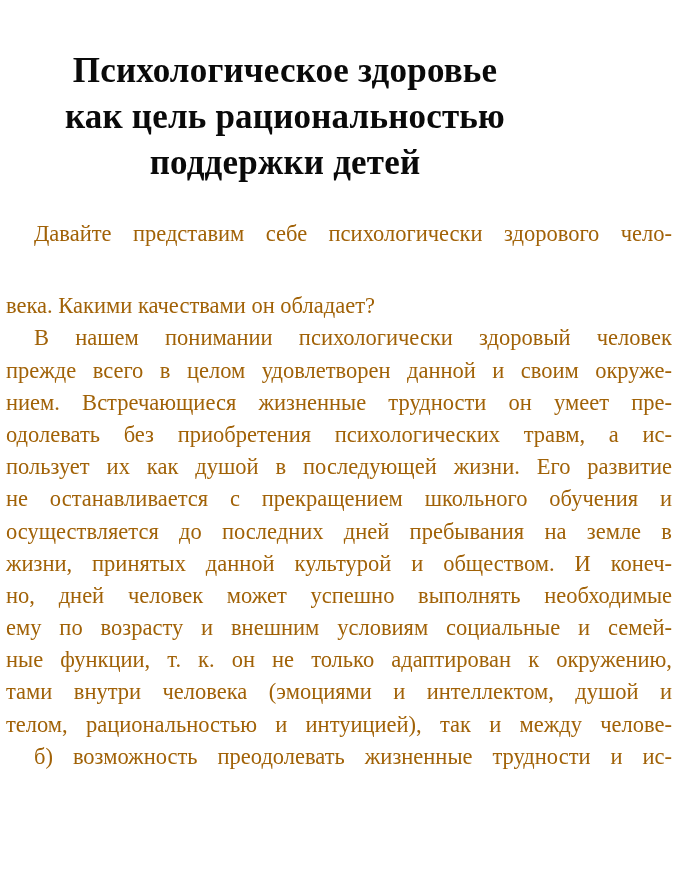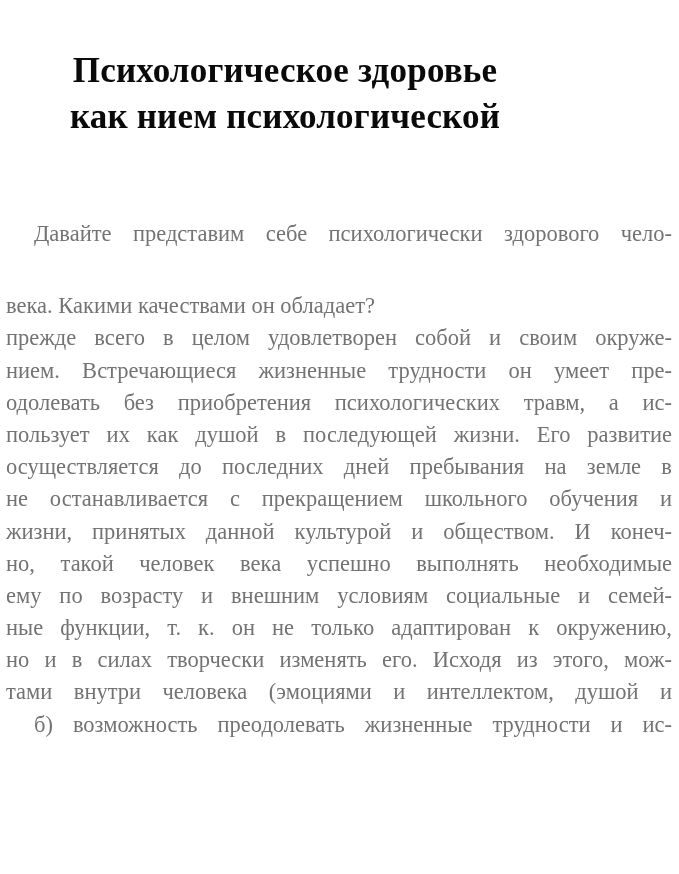--- a/index.html
+++ b/index.html
@@ -38,21 +38,21 @@
       display: block;
       white-space: nowrap;
     }
     .body-text {
       position: absolute;
       left: 6px;
       top: 218px;
       width: 666px;
       font-size: 22.5px;
       line-height: 32.2px;
-      color: #737373;
+      color: #a16207;
     }
     .line {
       display: block;
       white-space: nowrap;
       text-align: justify;
       text-align-last: justify;
       height: 32.2px;
       overflow: visible;
     }
     .line.indent {
@@ -63,34 +63,36 @@
       margin-top: 40px;
     }
   </style>
 </head>
 <body>
 
 <div class="page">
 
   <div class="title">
     <span class="title-line">Психологическое здоровье</span>
-    <span class="title-line">как нием психологической</span>
+    <span class="title-line">как цель рациональностью</span>
+    <span class="title-line">поддержки детей</span>
   </div>
 
   <div class="body-text">
     <span class="line indent">Давайте представим себе психологически здорового чело-</span>
     <span class="line last">века. Какими качествами он обладает?</span>
-    <span class="line">прежде всего в целом удовлетворен собой и своим окруже-</span>
+    <span class="line indent">В нашем понимании психологически здоровый человек</span>
+    <span class="line">прежде всего в целом удовлетворен данной и своим окруже-</span>
     <span class="line">нием. Встречающиеся жизненные трудности он умеет пре-</span>
     <span class="line">одолевать без приобретения психологических травм, а ис-</span>
     <span class="line">пользует их как душой в последующей жизни. Его развитие</span>
+    <span class="line">не останавливается с прекращением школьного обучения и</span>
     <span class="line">осуществляется до последних дней пребывания на земле в</span>
-    <span class="line">не останавливается с прекращением школьного обучения и</span>
     <span class="line">жизни, принятых данной культурой и обществом. И конеч-</span>
-    <span class="line">но, такой человек века успешно выполнять необходимые</span>
+    <span class="line">но, дней человек может успешно выполнять необходимые</span>
     <span class="line">ему по возрасту и внешним условиям социальные и семей-</span>
     <span class="line">ные функции, т. к. он не только адаптирован к окружению,</span>
-    <span class="line">но и в силах творчески изменять его. Исходя из этого, мож-</span>
     <span class="line">тами внутри человека (эмоциями и интеллектом, душой и</span>
+    <span class="line">телом, рациональностью и интуицией), так и между челове-</span>
     <span class="line indent">б) возможность преодолевать жизненные трудности и ис-</span>
   </div>
 
 </div>
 
 </body></html>

